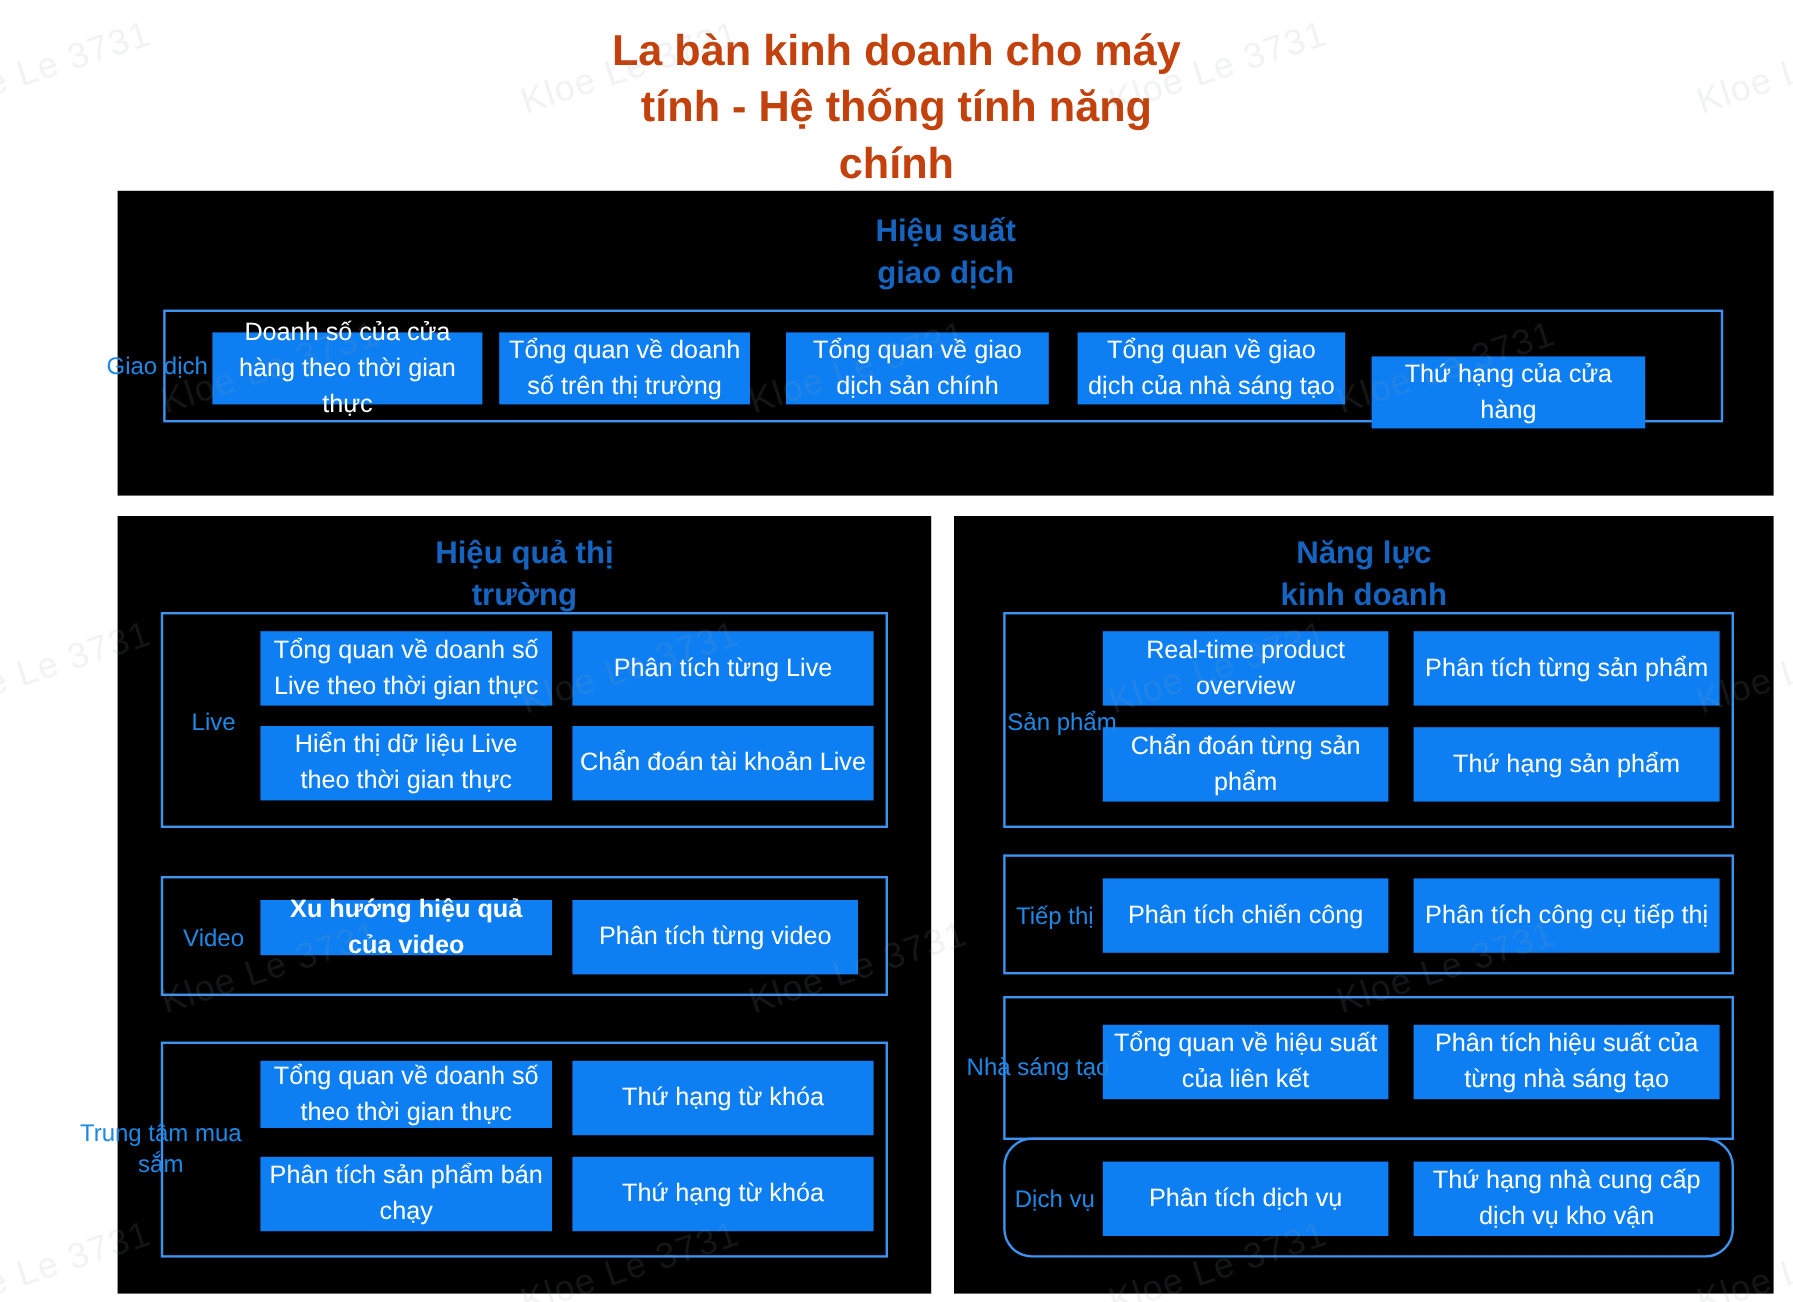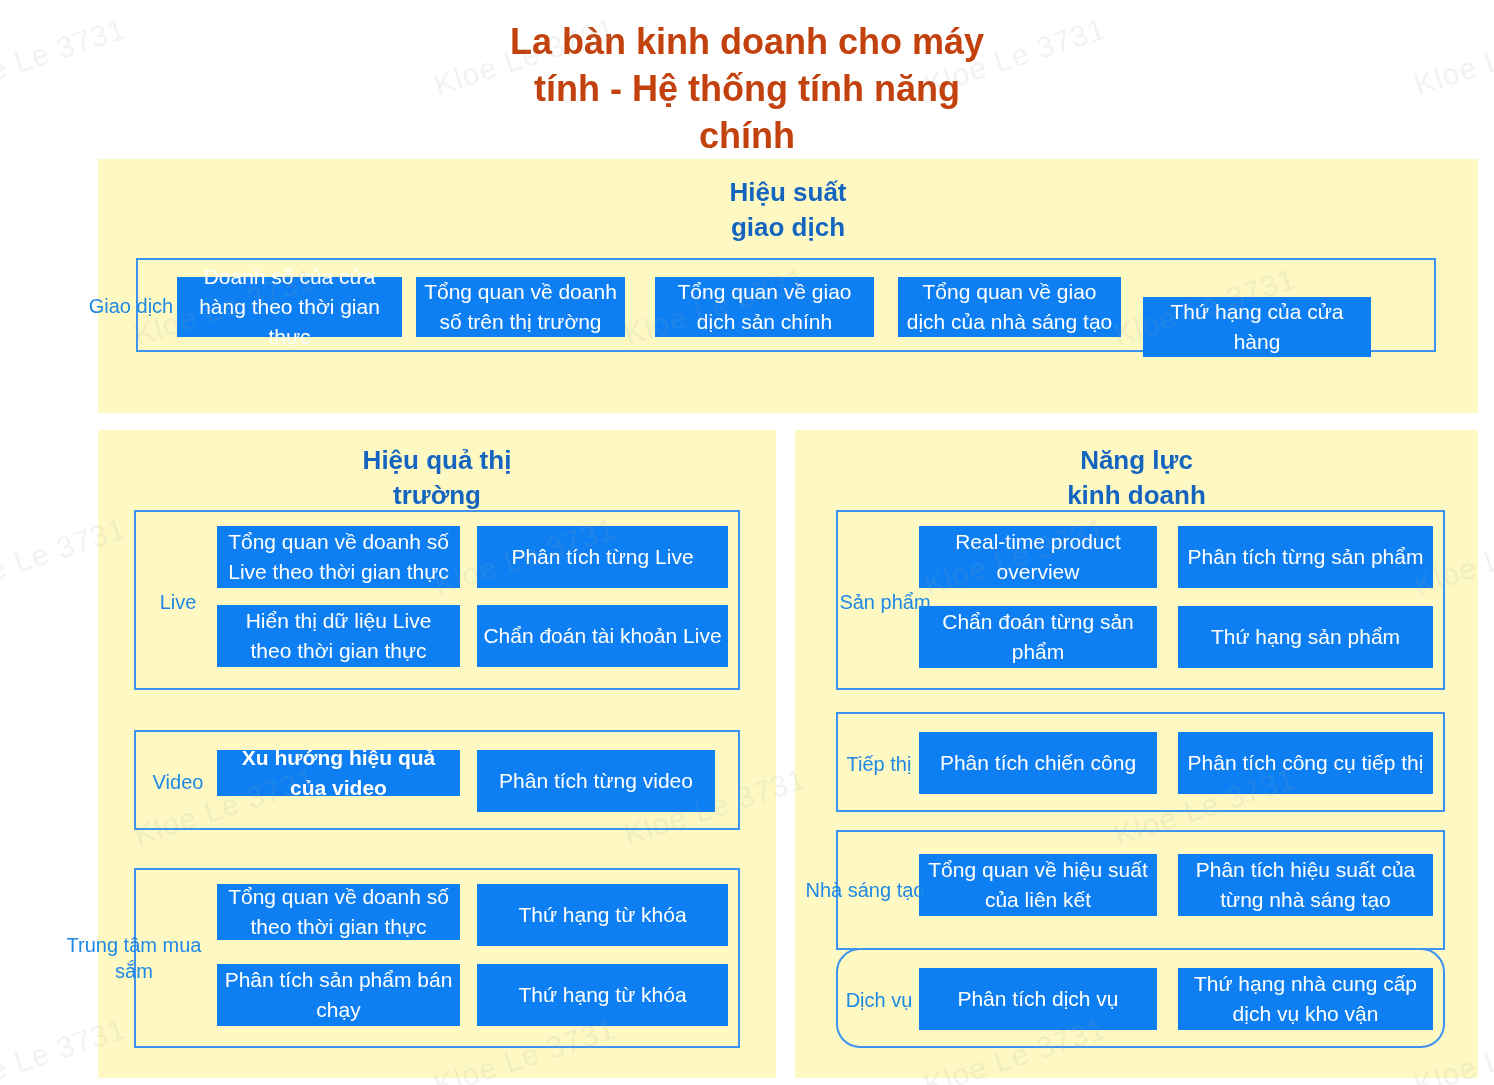--- a/index.html
+++ b/index.html
@@ -46,21 +46,21 @@
     line-height: 47px;
     font-weight: bold;
     color: #c2410c;
     z-index: 4;
   }
   #page-title .tl { display: block; }
 
   
   .panel {
     position: absolute;
-    background: #fef9c3;
+    background: #000000;
     z-index: 2;
   }
   #panel-transaction { left: 98px;  top: 159px; width: 1380px; height: 254px; }
   #panel-market      { left: 98px;  top: 430px; width: 678px;  height: 648px; }
   #panel-capability  { left: 795px; top: 430px; width: 683px;  height: 648px; }
 
   .panel-title {
     position: absolute;
     left: 0;
     width: 100%;

